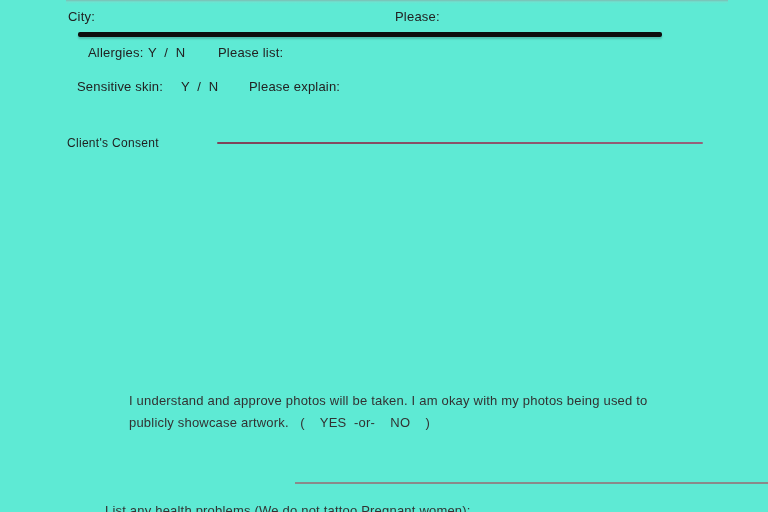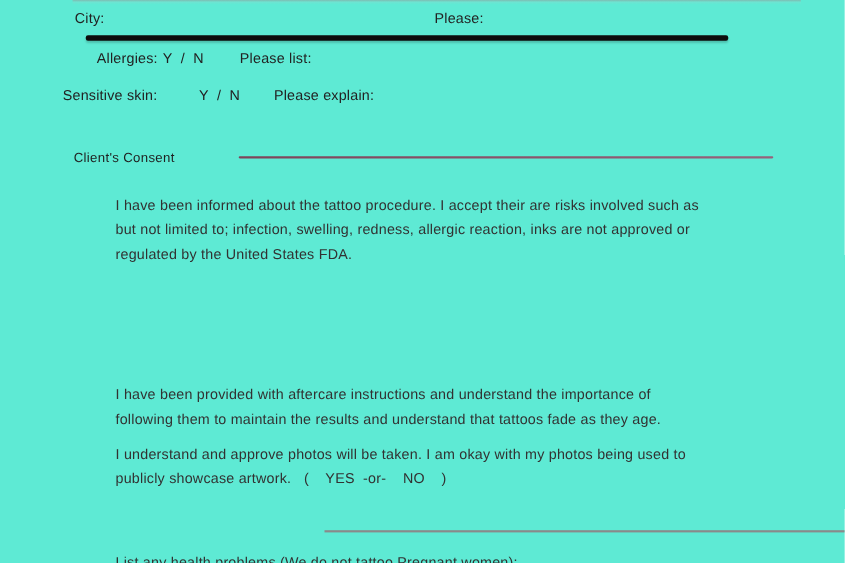--- a/index.html
+++ b/index.html
@@ -62,21 +62,21 @@
     font-size: 13px;
     line-height: 22px;
     color: #323232;
     letter-spacing: 0.2px;
     white-space: pre-wrap;
   }
   .p1 { top: 176px; }
   .p2 { top: 242px; }
   .p3 { top: 288px; }
   .p4 { top: 348px; }
-  .p5 { top: 402px; }
+  .p5 { top: 390px; margin-left: 24px; }
   .p6 { top: 460px; margin-top: 40px; }
 
   .fill-underline {
     left: 295px; top: 482px; width: 473px; height: 2px;
     background: #8a8a8a;
   }
 </style>
 </head>
 <body>
 
@@ -86,31 +86,26 @@
 
   <span class="abs field-label" style="left:68px; top:9px;">City:</span>
   <span class="abs field-label" style="left:395px; top:9px;">Please:</span>
 
   <div class="abs thick-divider"></div>
 
   <span class="abs field-label" style="left:68px; top:45px;margin-left:20px;">Allergies:</span>
   <span class="abs field-label" style="left:148px; top:45px;">Y  /  N</span>
   <span class="abs field-label" style="left:218px; top:45px;">Please list:</span>
 
-  <span class="abs field-label" style="left:57px; top:79px;">Sensitive skin:</span>
+  <span class="abs field-label" style="left:77px; top:79px;">Sensitive skin:</span>
   <span class="abs field-label" style="left:181px; top:79px;">Y  /  N</span>
   <span class="abs field-label" style="left:249px; top:79px;">Please explain:</span>
 
   <div class="abs consent-heading">Client's Consent</div>
   <div class="abs accent-rule"></div>
 
-  <p class="abs para p1">I have been informed about the tattoo procedure. I accept their are risks involved such as
-but not limited to; infection, swelling, redness, allergic reaction, inks are not approved or
-regulated by the United States FDA.</p>
-  <p class="abs para p4">I have been provided with aftercare instructions and understand the importance of
-following them to maintain the results and understand that tattoos fade as they age.</p>
   <p class="abs para p5">I understand and approve photos will be taken. I am okay with my photos being used to
 publicly showcase artwork.   (    YES  -or-    NO    )</p>
   <p class="abs para p6">List any health problems (We do not tattoo Pregnant women):</p>
 
   <div class="abs fill-underline"></div>
 
 </div>
 
 </body></html>

